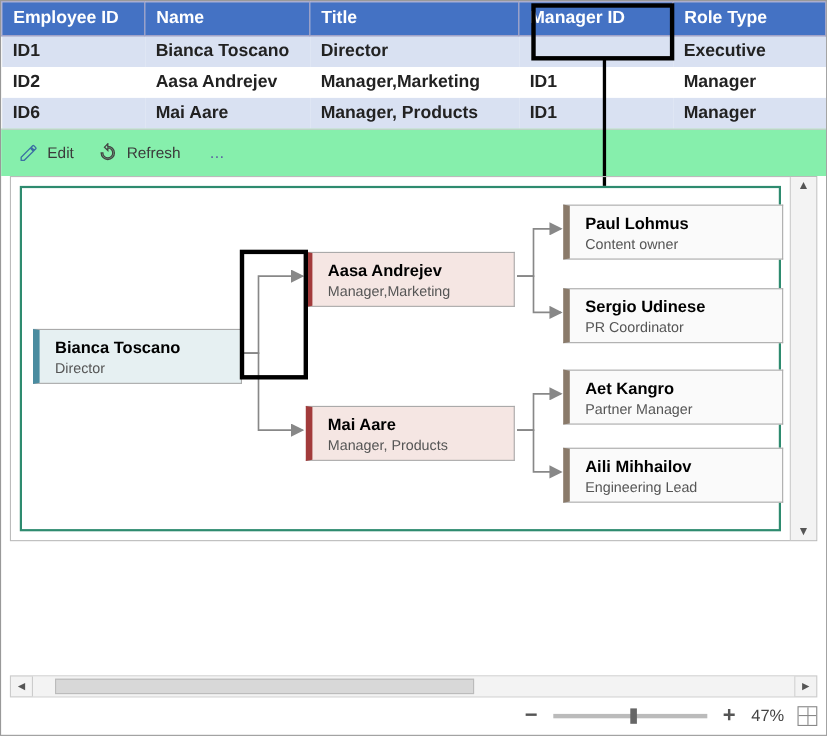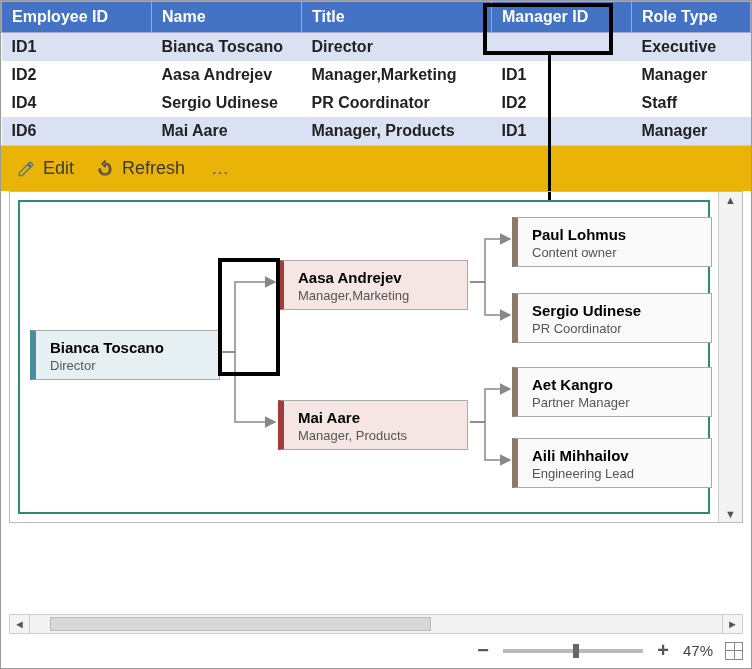--- a/index.html
+++ b/index.html
@@ -46,24 +46,24 @@
     position: absolute;
     background: #000;
   }
 
   
   .toolbar {
     display: flex;
     align-items: center;
     gap: 22px;
     padding: 12px 16px;
-    font-size: 18px;
+    font-size: 14px;
     color: #3b3b3b;
     border-top: 1px solid #ccc;
-    background: #eab308;
+    background: #86efac;
   }
   .toolbar .btn { display: flex; align-items: center; gap: 8px; cursor: pointer; }
   .toolbar .more { color: #5a5aa0; letter-spacing: 3px; padding-left: 4px; }
   .icon-pencil, .icon-refresh {
     width: 18px; height: 18px; display: inline-block;
   }
 
   
   .diagram-wrap {
     position: relative;
@@ -148,21 +148,21 @@
       linear-gradient(#888,#888) center/1px 100% no-repeat,
       linear-gradient(#888,#888) center/100% 1px no-repeat;
   }
 </style>
 </head>
 <body>
 
 <table class="data-table">
   <thead>
     <tr>
-      <th style="width:150px">Employee ID</th>
+      <th style="width:130px">Employee ID</th>
       <th style="width:150px">Name</th>
       <th style="width:190px">Title</th>
       <th style="width:140px">Manager ID</th>
       <th>Role Type</th>
     </tr>
   </thead>
   <tbody>
     <tr class="band">
         <td>ID1</td>
         <td>Bianca Toscano</td>
@@ -170,27 +170,20 @@
         <td></td>
         <td>Executive</td>
       </tr>
     <tr class="nob">
         <td>ID2</td>
         <td>Aasa Andrejev</td>
         <td>Manager,Marketing</td>
         <td>ID1</td>
         <td>Manager</td>
       </tr>
-    <tr class="nob">
-        <td>ID4</td>
-        <td>Sergio Udinese</td>
-        <td>PR Coordinator</td>
-        <td>ID2</td>
-        <td>Staff</td>
-      </tr>
     <tr class="band">
         <td>ID6</td>
         <td>Mai Aare</td>
         <td>Manager, Products</td>
         <td>ID1</td>
         <td>Manager</td>
       </tr>
   </tbody>
 </table>
 

